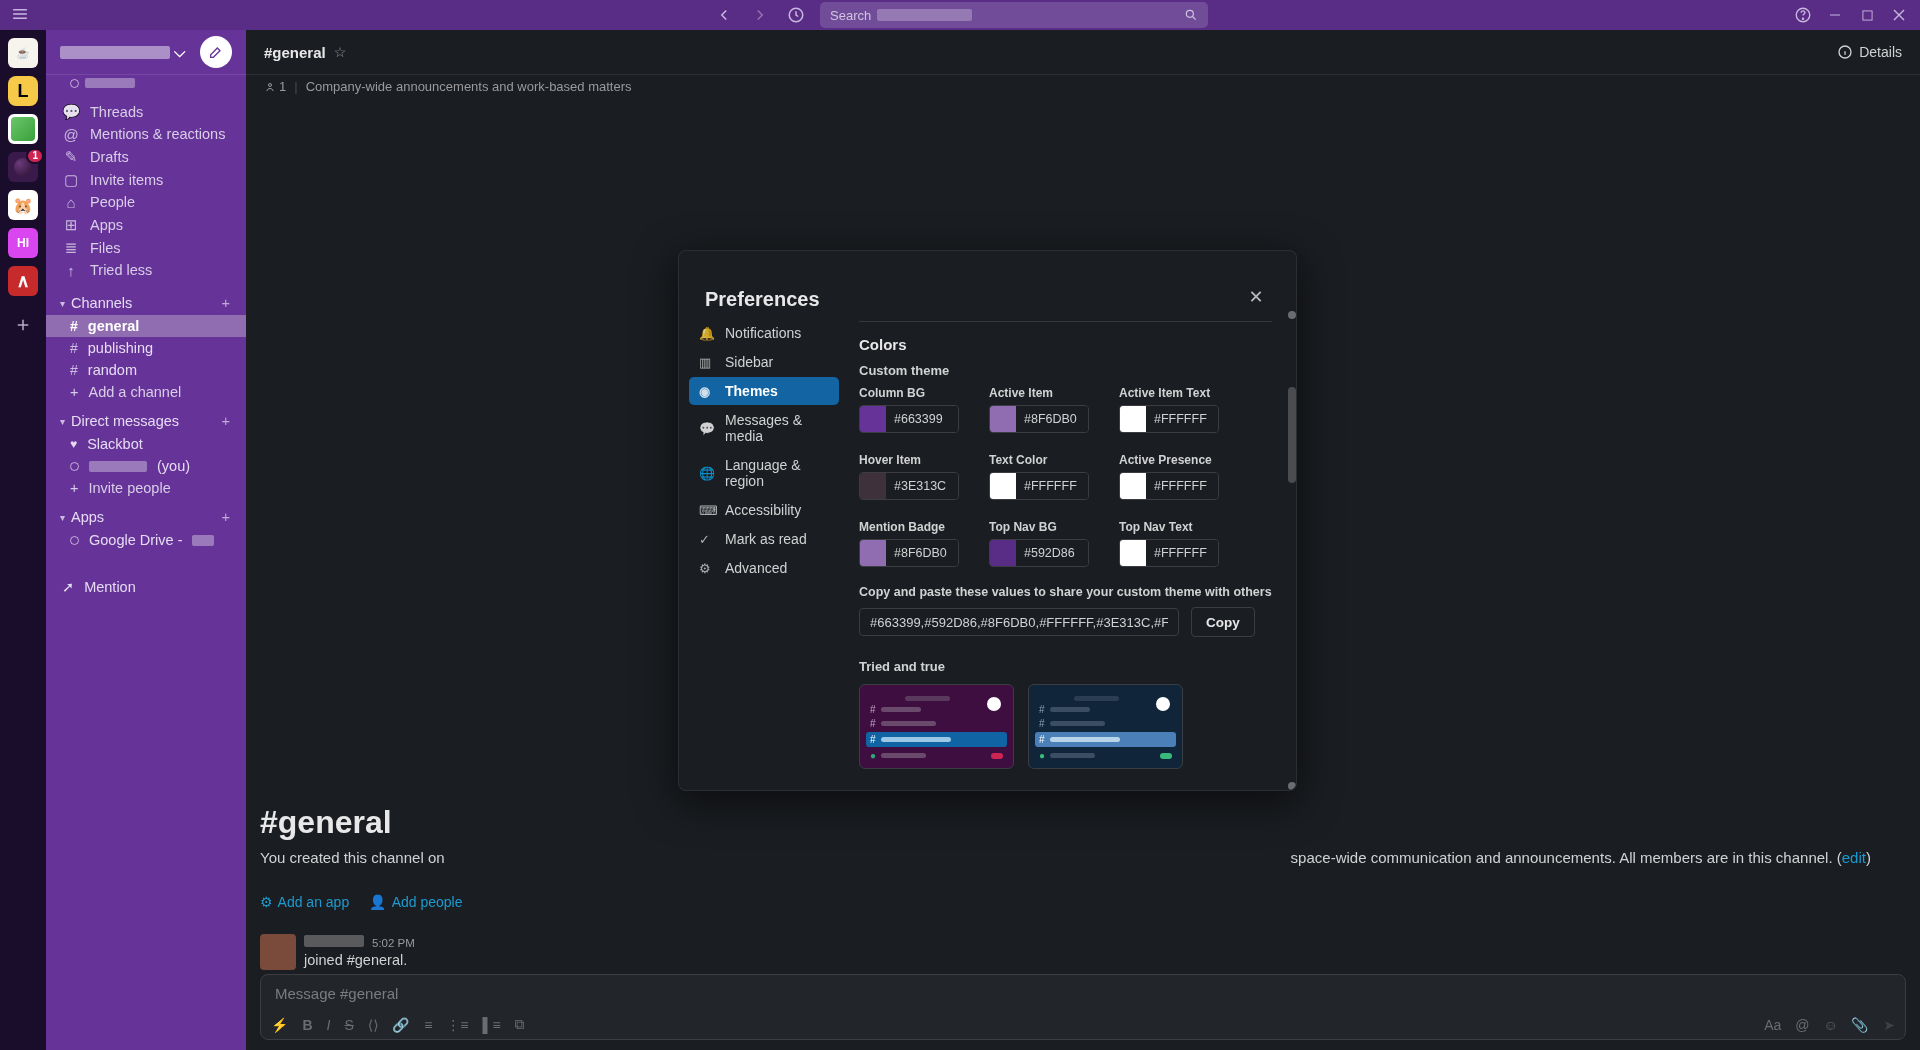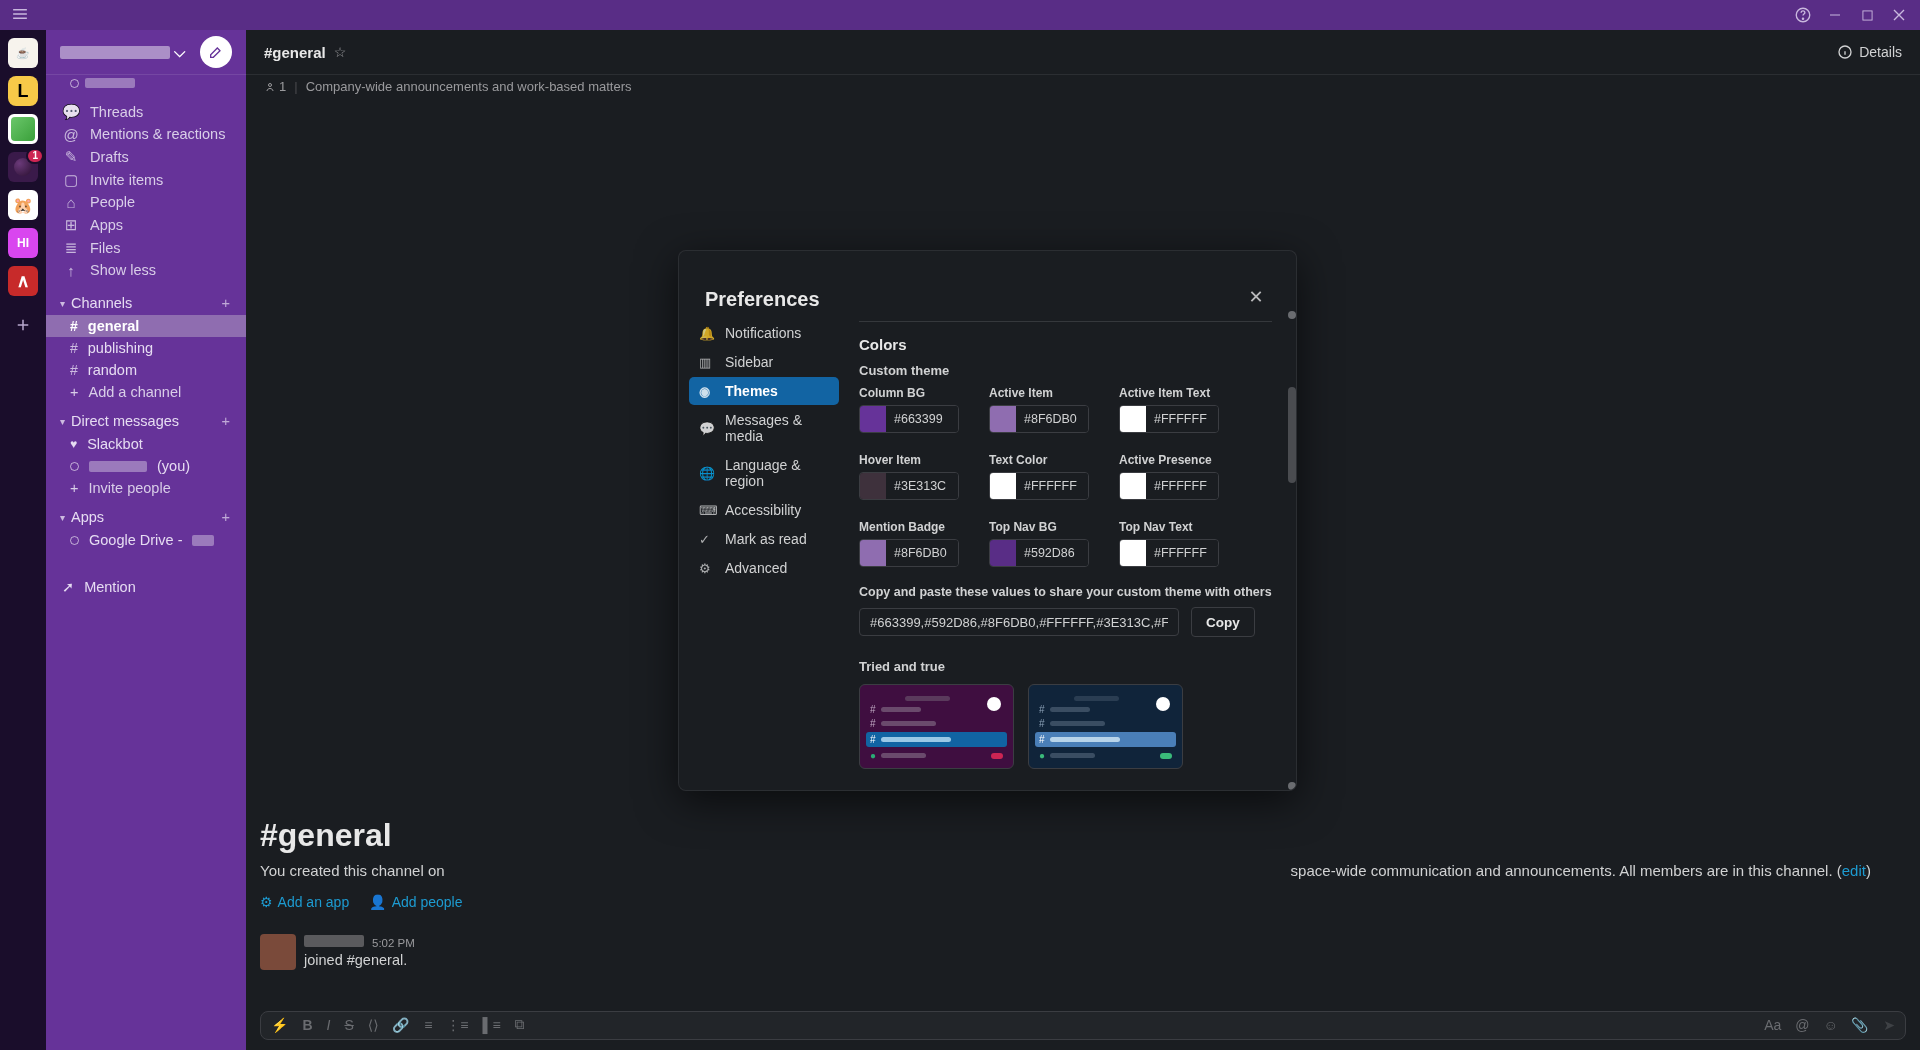--- a/index.html
+++ b/index.html
@@ -60,21 +60,21 @@
 .ch-title { font-weight:800; color:#e8e8e8; font-size:15px;}
 .star { margin-left:8px; color:#9a9a9d; font-size:14px;}
 .ch-sub { display:flex; align-items:center; gap:8px; padding:4px 18px 8px; color:#9a9a9d; font-size:13px;}
 .pipe { color:#4a4a4d; }
 .details-btn { margin-left:auto; display:flex; align-items:center; gap:6px; color:#d1d2d3; font-size:14px; cursor:pointer;}
 
 .content { flex:1; position:relative; overflow:hidden; }
 .intro { position:absolute; left:14px; right:14px; bottom:140px;}
 .intro h1 { font-size:32px; font-weight:800; color:#e8e8e8; margin-bottom:6px;}
 .intro p { font-size:15px; color:#d1d2d3; line-height:1.5;}
-.intro a { color:#1d9bd1; cursor:pointer;}
+.intro a { color:#1d9bd1; cursor:pointer;margin-top:13px;}
 .intro-actions { margin-top:12px; display:flex; gap:20px; }
 .intro-actions a { color:#1d9bd1; font-size:14px; display:flex; align-items:center; gap:5px;}
 
 .msg-row { position:absolute; left:14px; bottom:80px; display:flex; gap:8px; font-size:14.5px;}
 .avatar { width:36px; height:36px; background:#7a4a3a; border-radius:4px;}
 .msg-meta { display:flex; align-items:baseline; gap:8px;}
 .msg-name { font-weight:700; }
 .msg-name .blur { display:inline-block; width:60px; height:12px; background:#5a5a5d; border-radius:2px;}
 .msg-time { font-size:11.5px; color:#9a9a9d;}
 .msg-text { color:#d1d2d3; margin-top:2px;}
@@ -122,20 +122,48 @@
 </style>
 </head>
 <body>
 
 <div class="titlebar">
   <div class="hamburger-icon">
     <svg viewBox="0 0 18 14" width="16" height="12">
         <path stroke="currentColor" stroke-width="1.8" d="M1 2h16M1 7h16M1 12h16"></path>
       </svg>
   </div>
+  <div class="tb-center">
+    <div class="nav-arrow">
+        <svg width="18" height="18" viewBox="0 0 24 24" fill="none" stroke="currentColor" stroke-width="2">
+          <path d="M15 6l-6 6 6 6"></path>
+        </svg>
+      </div>
+    <div class="nav-arrow" style="opacity:0.5">
+        <svg width="18" height="18" viewBox="0 0 24 24" fill="none" stroke="currentColor" stroke-width="2">
+          <path d="M9 6l6 6-6 6"></path>
+        </svg>
+      </div>
+    <div class="clock">
+        <svg width="18" height="18" viewBox="0 0 24 24" fill="none" stroke="currentColor" stroke-width="2">
+          <circle cx="12" cy="12" r="9"></circle>
+          <path d="M12 7v5l3 2"></path>
+        </svg>
+      </div>
+    <div class="search-box">
+      <span>Search</span>
+      <span class="blur"></span>
+      <span class="sicon">
+          <svg width="14" height="14" viewBox="0 0 24 24" fill="none" stroke="currentColor" stroke-width="2">
+            <circle cx="10" cy="10" r="6"></circle>
+            <path d="M20 20l-5-5"></path>
+          </svg>
+        </span>
+    </div>
+  </div>
   <div class="tb-right">
     <div class="win-btn">
         <svg width="18" height="18" viewBox="0 0 24 24" fill="none" stroke="currentColor" stroke-width="1.8">
           <circle cx="12" cy="12" r="9"></circle>
           <path d="M9.5 9a2.5 2.5 0 115 0c0 1.5-2.5 2-2.5 3.5"></path>
           <circle cx="12" cy="17" r="0.8" fill="currentColor"></circle>
         </svg>
       </div>
     <div class="win-btn">
         <svg width="12" height="12" viewBox="0 0 12 12" stroke="currentColor">
@@ -224,21 +252,21 @@
       <div class="sb-item">
           <span class="ic">⊞</span>
           <span>Apps</span>
         </div>
       <div class="sb-item">
           <span class="ic">≣</span>
           <span>Files</span>
         </div>
       <div class="sb-item">
           <span class="ic">↑</span>
-          <span>Show less</span>
+          <span>Tried less</span>
         </div>
     </div>
 
     <div class="sb-section">
         <span class="caret">▾</span>
         <span>Channels</span>
         <span class="plus">+</span>
       </div>
     <div class="ch-item active">
         <span class="hash">#</span>
@@ -338,20 +366,21 @@
         <div>
           <div class="msg-meta">
               <span class="msg-name"><span class="blur"></span></span>
               <span class="msg-time">5:02 PM</span>
             </div>
           <div class="msg-text">joined #general.</div>
         </div>
       </div>
 
       <div class="composer">
+        <div class="composer-input">Message #general</div>
         <div class="composer-toolbar">
           <span style="color:#d1d2d3;">⚡</span>
           <span><b>B</b></span>
           <span><i>I</i></span>
           <span><s>S</s></span>
           <span>⟨⟩</span>
           <span>🔗</span>
           <span>≡</span>
           <span>⋮≡</span>
           <span>▌≡</span>

